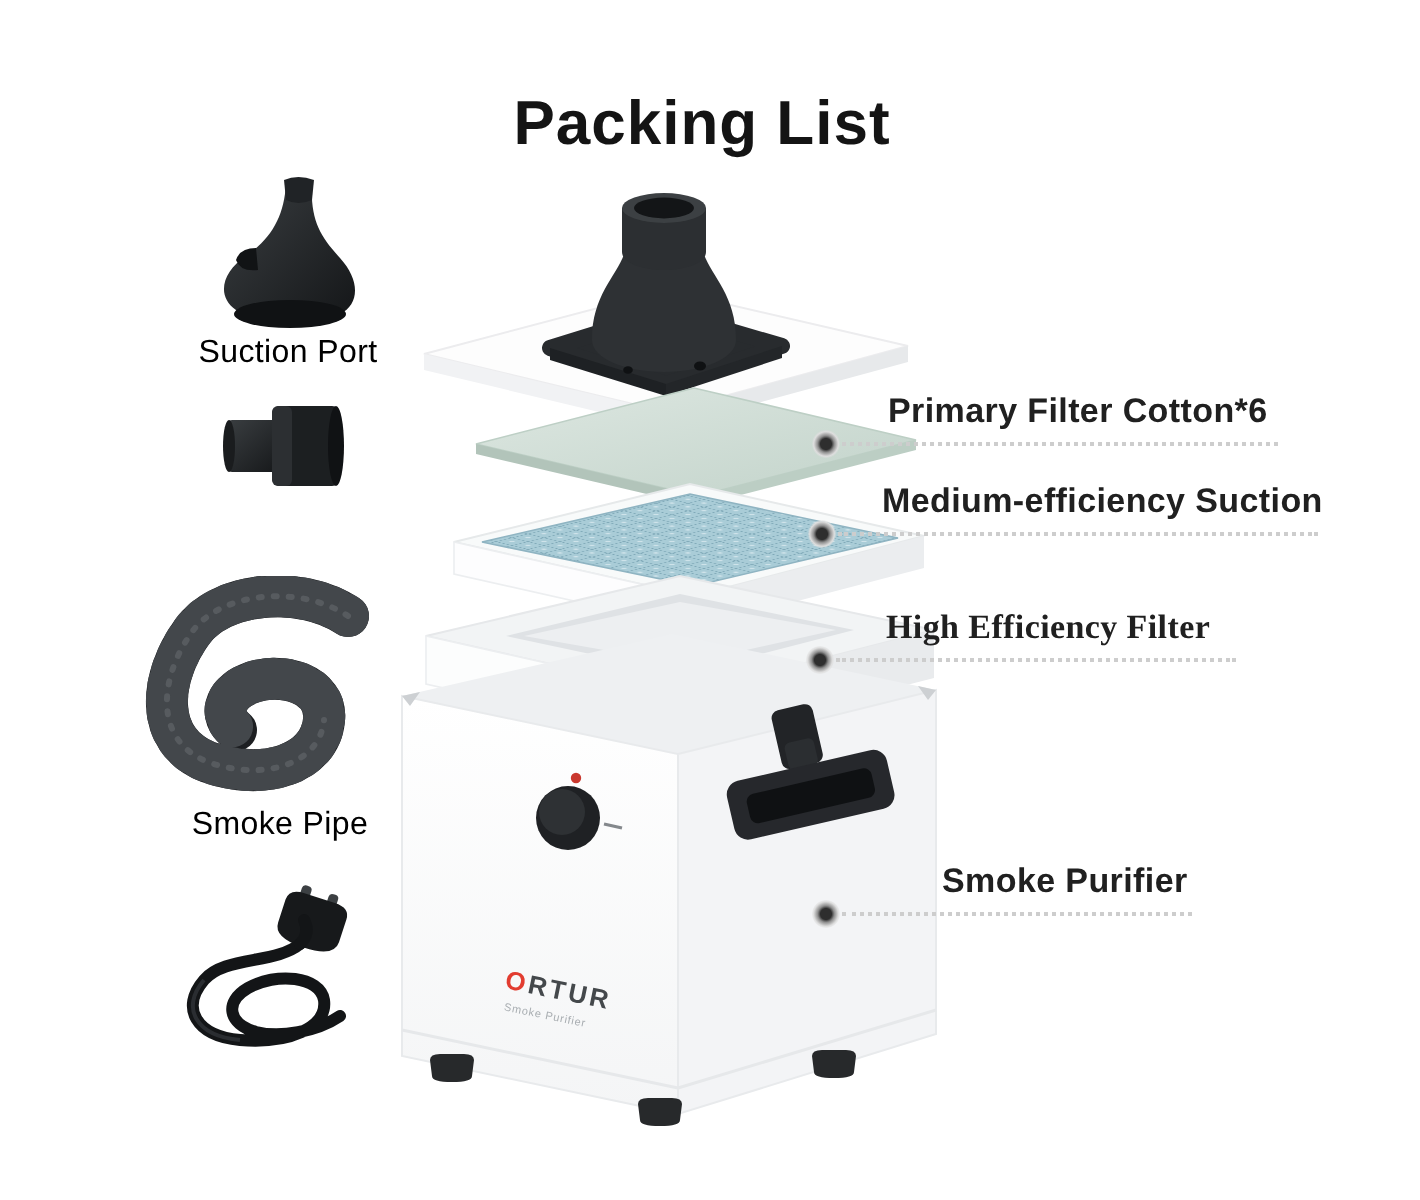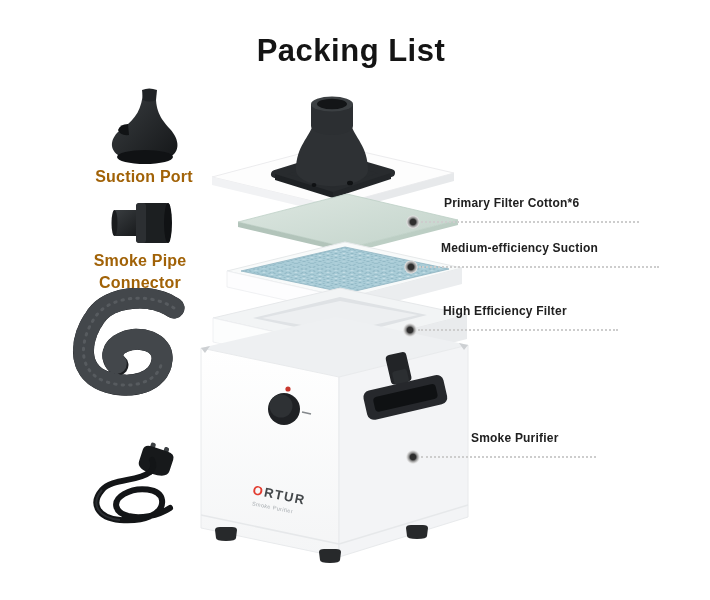--- a/index.html
+++ b/index.html
@@ -1,27 +1,27 @@
 <!DOCTYPE html>
 <html><head>
 <meta charset="utf-8">
 <style>
   html,body{margin:0;padding:0;background:#fff;}
   #canvas{position:relative;width:710px;height:600px;background:#ffffff;overflow:hidden;
           font-family:"Liberation Sans", sans-serif;color:#1e1e1e;}
   .abs{position:absolute;}
-  .title{left:0;top:33px;width:702px;text-align:center;font-size:31px;font-weight:bold;
+  .title{left:0;top:44px;width:702px;text-align:center;font-size:31px;font-weight:bold;
          color:#141414;letter-spacing:.5px;}
-  .item-label{font-size:16px;font-weight:bold;color:#a16207;text-align:center;line-height:1.35;
+  .item-label{font-size:16px;font-weight:normal;color:#000000;text-align:center;line-height:1.35;
               letter-spacing:.2px;}
   .callout{position:absolute;}
   .callout .dot{position:absolute;width:14px;height:14px;border-radius:50%;
     background:radial-gradient(circle,#2e2e2e 0 28%,#8e8e8e 42%,#dedede 62%,rgba(245,245,245,0) 74%);}
   .callout .leader{position:absolute;height:0;border-top:2px dotted #cdcdcd;}
-  .callout .lbl{position:absolute;font-size:12px;font-weight:bold;color:#202020;
+  .callout .lbl{position:absolute;font-size:17px;font-weight:bold;color:#202020;
                 letter-spacing:.2px;white-space:nowrap;}
 </style>
 </head>
 <body>
 
 <div id="canvas">
 
   <div class="abs title">Packing List</div>
 
   <svg class="abs" style="left:96px;top:86px;" width="96" height="92" viewBox="0 0 96 92">
@@ -38,29 +38,29 @@
   </svg>
   <div class="abs item-label" style="left:68px;top:166px;width:152px;">Suction Port</div>
 
   <svg class="abs" style="left:110px;top:198px;" width="64" height="48" viewBox="0 0 64 48">
     <rect x="3" y="12" width="30" height="26" rx="3" fill="url(#gBlk)"></rect>
     <ellipse cx="4.5" cy="25" rx="3" ry="13" fill="#1a1c1e"></ellipse>
     <rect x="26" y="5" width="34" height="40" rx="4" fill="#1c1f21"></rect>
     <rect x="26" y="5" width="10" height="40" rx="3" fill="#2c2f32"></rect>
     <ellipse cx="58" cy="25" rx="4" ry="20" fill="#101214"></ellipse>
   </svg>
-  <div class="abs item-label" style="left:75px;top:250px;width:130px;">Smoke Pipe Connector</div>
 
   <svg class="abs" style="left:62px;top:288px;" width="130" height="114" viewBox="0 0 130 114">
     <g fill="none" stroke-linecap="round">
       <path d="M112,20 C88,4 48,8 34,28 C18,50 14,82 42,93 C70,103 98,94 100,72 C102,54 78,47 62,54 C50,59 47,70 56,77" stroke="#1d1f22" stroke-width="21"></path>
       <path d="M112,20 C88,4 48,8 34,28 C18,50 14,82 42,93 C70,103 98,94 100,72 C102,54 78,47 62,54 C50,59 47,70 56,77" stroke="#43474b" stroke-width="21" stroke-dasharray="2.5 5"></path>
       <path d="M112,20 C88,4 48,8 34,28 C18,50 14,82 42,93 C70,103 98,94 100,72" stroke="#606468" stroke-width="3" stroke-dasharray="1.5 6" opacity=".7"></path>
     </g>
   </svg>
+  <div class="abs item-label" style="left:66px;top:402px;width:148px;">Smoke Pipe</div>
 
   <svg class="abs" style="left:78px;top:442px;" width="116" height="94" viewBox="0 0 116 94">
     <g transform="translate(66,4) rotate(18)">
       <rect x="6" y="-6" width="5" height="12" rx="2" fill="#3c4043"></rect>
       <rect x="20" y="-6" width="5" height="12" rx="2" fill="#3c4043"></rect>
       <path d="M0,4 Q0,-2 8,-2 L24,-2 Q32,-2 32,4 L32,16 Q32,24 16,24 Q0,24 0,16 Z" fill="#17191b"></path>
     </g>
     <g fill="none" stroke="#131517" stroke-width="6" stroke-linecap="round">
       <path d="M72,30 C60,40 34,36 24,48 C12,62 20,76 42,78 C66,80 86,72 84,58 C82,46 60,44 46,52 C34,59 36,70 50,74 C62,77 80,74 92,66"></path>
       <path d="M72,30 C76,26 76,22 74,18"></path>
@@ -173,21 +173,21 @@
 
   <div class="callout" style="left:404px;top:260px;">
     <span class="dot" style="left:0;top:0;"></span>
     <span class="leader" style="left:15px;top:6px;width:240px;"></span>
     <span class="lbl" style="left:37px;top:-19px;">Medium-efficiency Suction</span>
   </div>
 
   <div class="callout" style="left:403px;top:323px;">
     <span class="dot" style="left:0;top:0;"></span>
     <span class="leader" style="left:15px;top:6px;width:200px;"></span>
-    <span class="lbl" style="left:40px;top:-19px;">High Efficiency Filter</span>
+    <span class="lbl" style="left:40px;top:-19px;font-family:Liberation Serif, serif;">High Efficiency Filter</span>
   </div>
 
   <div class="callout" style="left:406px;top:450px;">
     <span class="dot" style="left:0;top:0;"></span>
     <span class="leader" style="left:15px;top:6px;width:175px;"></span>
     <span class="lbl" style="left:65px;top:-19px;">Smoke Purifier</span>
   </div>
 
 </div>
 

